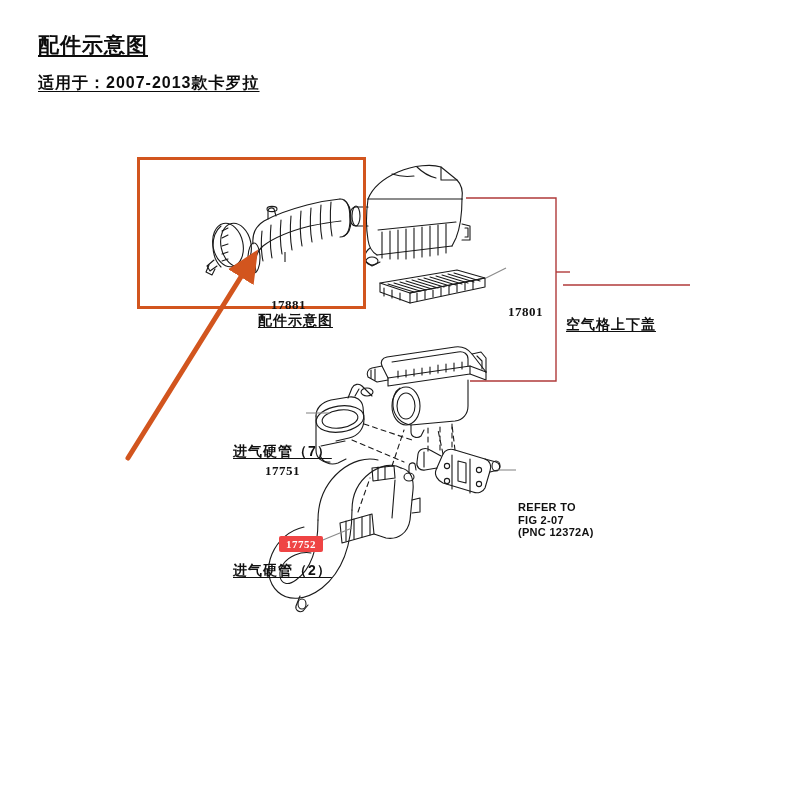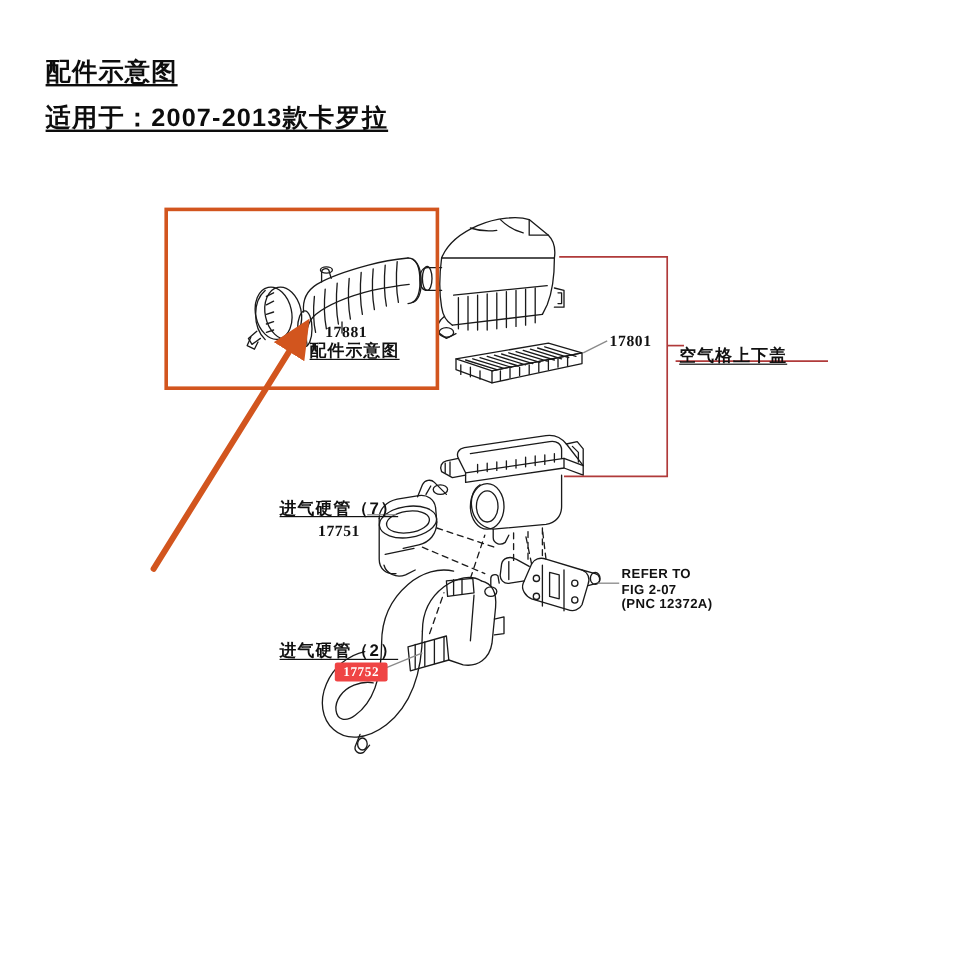--- a/index.html
+++ b/index.html
@@ -1,34 +1,34 @@
 <!DOCTYPE html>
 <html><head>
 <meta charset="utf-8">
 <style>
   html,body{margin:0;padding:0;}
   body{
     width:800px;height:800px;background:#ffffff;
     font-family:"Liberation Sans","DejaVu Sans",sans-serif;
     overflow:hidden;position:relative;
   }
-  #root{position:absolute;left:0;top:16px;width:800px;height:610px;}
+  #root{position:absolute;left:0;top:0;width:800px;height:610px;}
 
   .title-block{position:absolute;left:38px;top:32px;}
   .title-line{
     font-weight:bold;color:#0d0d0d;
     text-decoration:underline;text-underline-offset:3px;
     letter-spacing:1px;white-space:nowrap;
   }
   .title-main{font-size:21px;line-height:26px;}
-  .title-sub{font-size:21px;line-height:26px;margin-top:12px;}
+  .title-sub{font-size:16px;line-height:26px;margin-top:12px;}
 
   svg.canvas{position:absolute;left:0;top:0;width:800px;height:800px;}
 
-  .lbl{position:absolute;white-space:nowrap;color:#111;}
+  .lbl{position:absolute;white-space:nowrap;color:#111;margin-top:44px;}
   .lbl-cn{
     font-size:14px;font-weight:bold;letter-spacing:1px;
     text-decoration:underline;text-underline-offset:2px;
   }
   .lbl-num{font-size:13px;font-weight:bold;font-family:"Liberation Serif","DejaVu Serif",serif;letter-spacing:.5px;}
   .lbl-refer{
     font-size:11px;font-weight:bold;line-height:12.5px;
     font-family:"Liberation Sans","DejaVu Sans",sans-serif;letter-spacing:.3px;
   }
   .badge-num{

